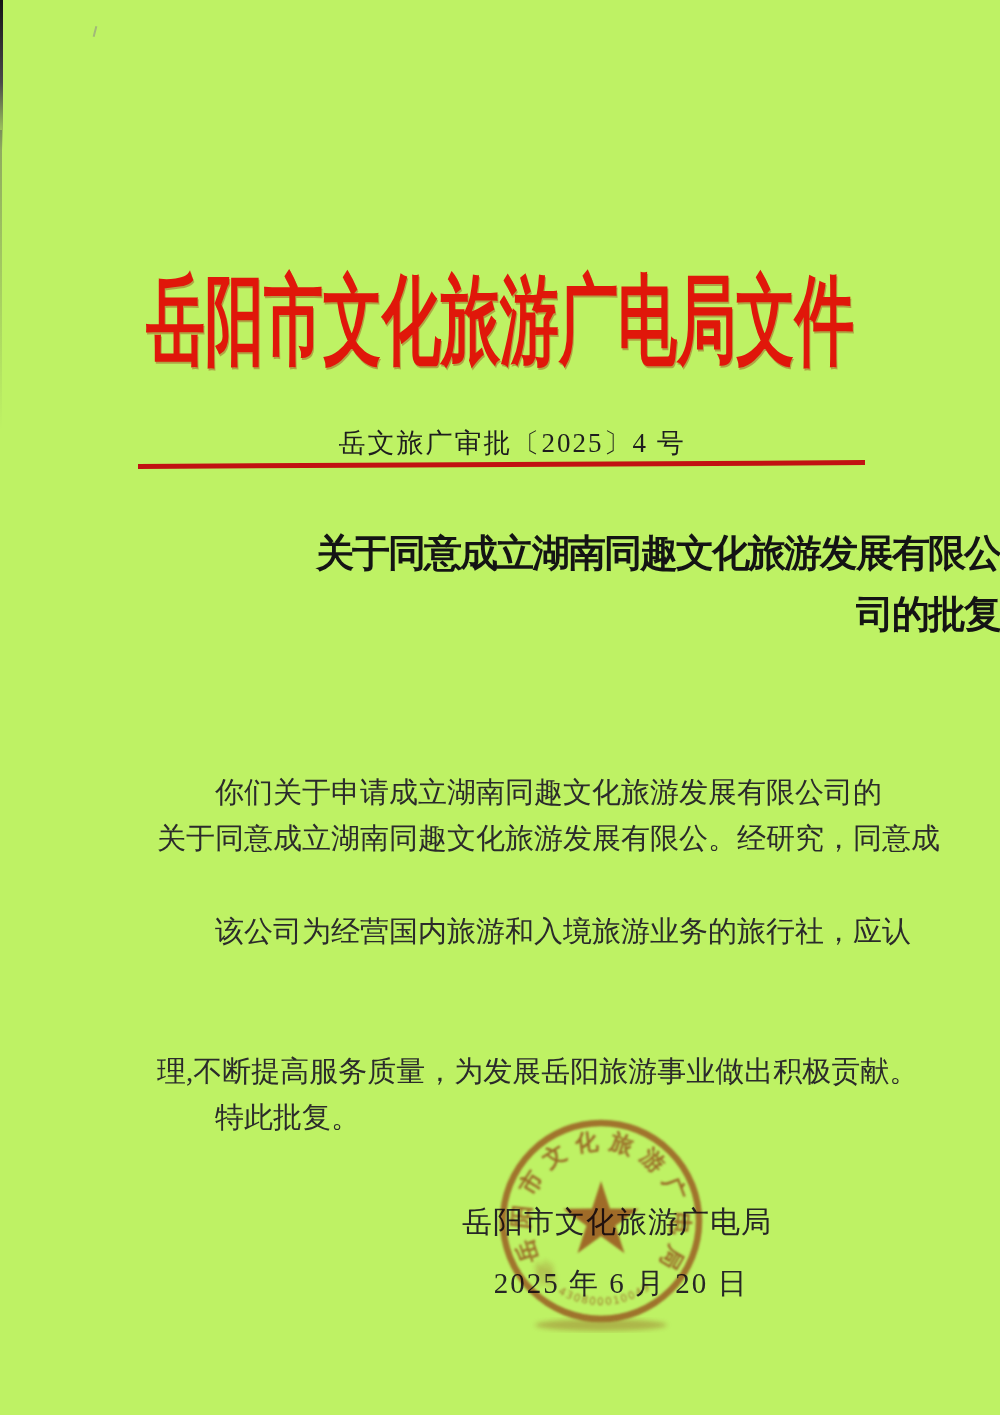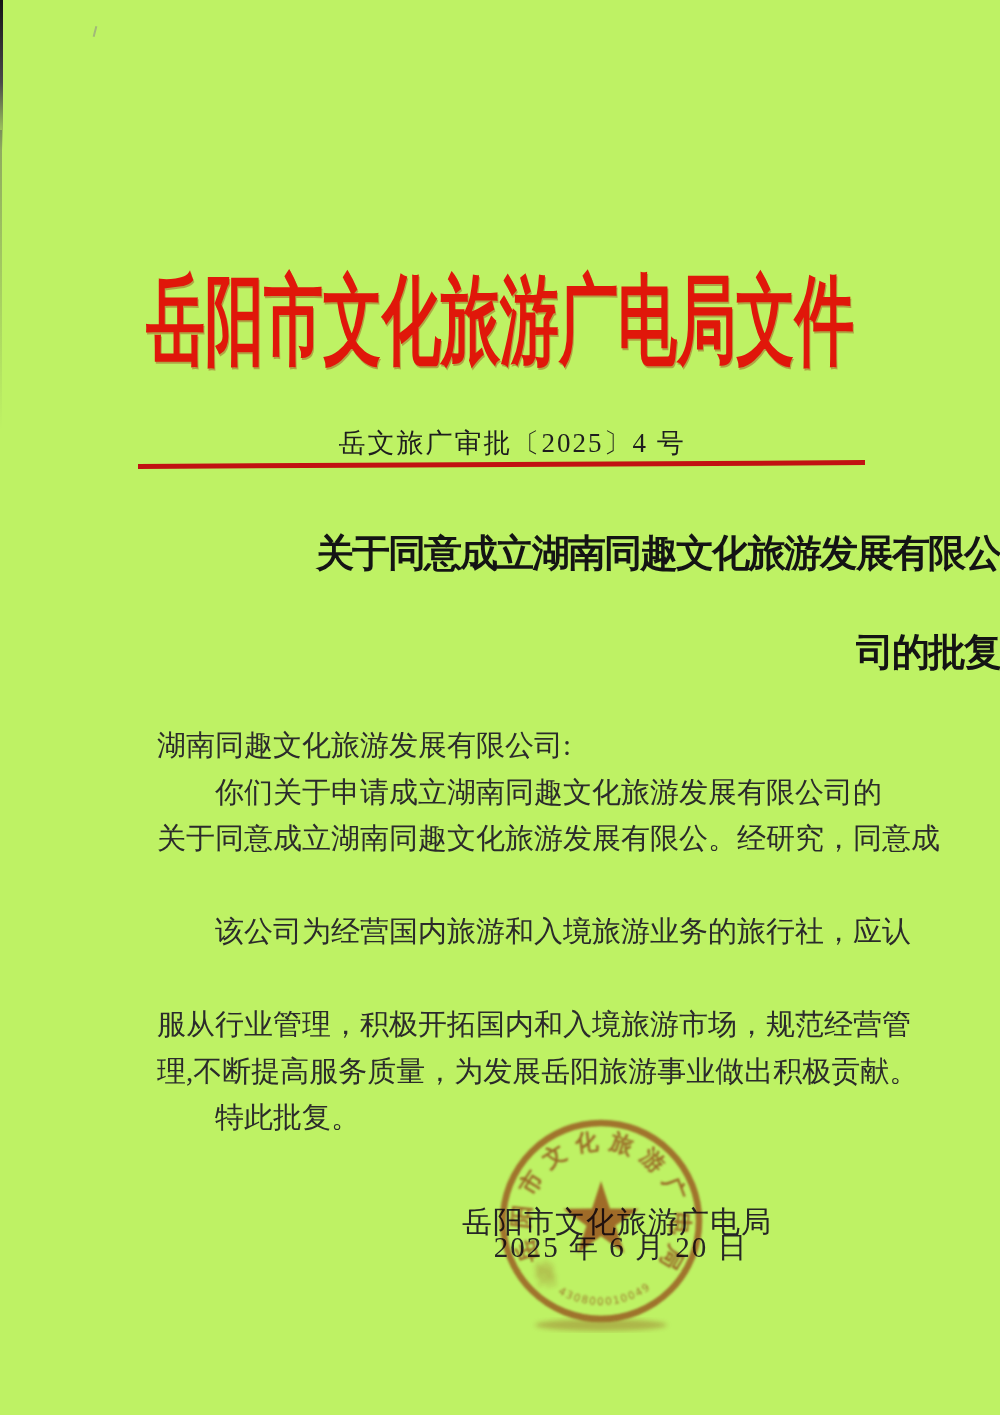--- a/index.html
+++ b/index.html
@@ -46,33 +46,33 @@
     position: absolute; left: 138px; top: 462px; width: 727px; height: 5px;
     background: #c11212; transform: rotate(-0.3deg);
   }
   .doc-title {
     position: absolute; left: 0; right: 0; text-align: right;
     font-size: 38px; font-weight: bold; color: #141414;
     letter-spacing: -2px; white-space: nowrap;
     padding-left: 10px;
   }
   .doc-title.line1 { top: 528px; }
-  .doc-title.line2 { top: 627px; font-family: Liberation Serif, serif; }
+  .doc-title.line2 { top: 589px; font-family: Liberation Serif, serif; }
   .body-line {
     position: absolute; left: 157px; width: 706px; height: 40px;
     line-height: 40px; font-size: 29px; color: #2b2b2b;
     white-space: nowrap;
   }
   .body-line.indent { padding-left: 58px; }
   .signature {
     position: absolute; left: 617px; top: 1180px; transform: translateX(-50%);
     font-size: 30px; color: #262626; white-space: nowrap; letter-spacing: 1px; margin-top: 22px;
   }
   .date-line {
-    position: absolute; left: 621px; top: 1228px; transform: translateX(-50%);
+    position: absolute; left: 621px; top: 1264px; transform: translateX(-50%);
     font-size: 29px; color: #262626; white-space: nowrap; letter-spacing: 2px;
   }
   .seal {
     position: absolute; left: 486px; top: 1106px;
     mix-blend-mode: multiply; opacity: .92;
   }
   .seal text {
     font-family: "Liberation Serif", "DejaVu Serif", serif;
     fill: #c4503f;
   }
@@ -90,25 +90,23 @@
 
   <div class="red-head">岳阳市文化旅游广电局文件</div>
 
   <div class="doc-number">岳文旅广审批〔2025〕4 号</div>
 
   <div class="red-rule"></div>
 
   <div class="doc-title line1">关于同意成立湖南同趣文化旅游发展有限公</div>
   <div class="doc-title line2">司的批复</div>
 
-  <div class="body-line" style="top:725px">湖南同趣文化旅游发展有限公司:</div>
   <div class="body-line indent" style="top:772px">你们关于申请成立湖南同趣文化旅游发展有限公司的</div>
   <div class="body-line" style="top:818px">关于同意成立湖南同趣文化旅游发展有限公。经研究，同意成</div>
   <div class="body-line indent" style="top:911px">该公司为经营国内旅游和入境旅游业务的旅行社，应认</div>
-  <div class="body-line" style="top:1004px">服从行业管理，积极开拓国内和入境旅游市场，规范经营管</div>
   <div class="body-line" style="top:1051px">理,不断提高服务质量，为发展岳阳旅游事业做出积极贡献。</div>
   <div class="body-line indent" style="top:1097px">特此批复。</div>
 
   <div class="signature">岳阳市文化旅游广电局</div>
   <div class="date-line">2025 年 6 月 20 日</div>
 
   <svg class="seal" width="230" height="230" viewBox="-115 -115 230 230">
     <defs>
       <path id="sealTopArc" d="M -58.98,41.32 A 72,72 0 1 1 58.98,41.32" fill="none"></path>
       <path id="sealBottomArc" d="M -48.2,68.8 A 84,84 0 0 0 48.2,68.8" fill="none"></path>

